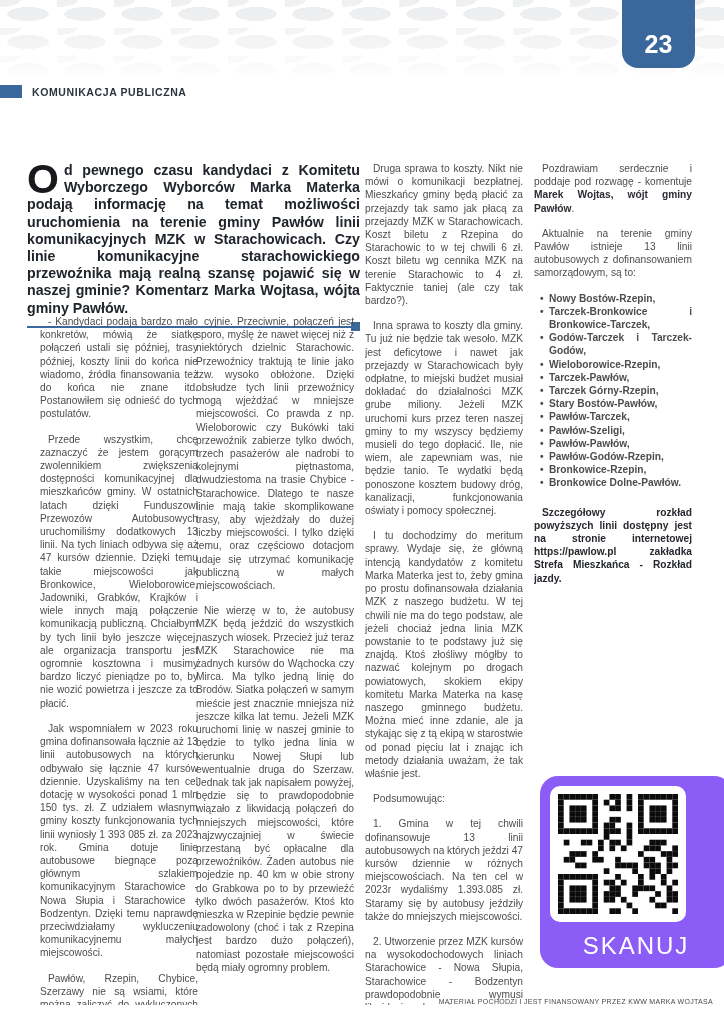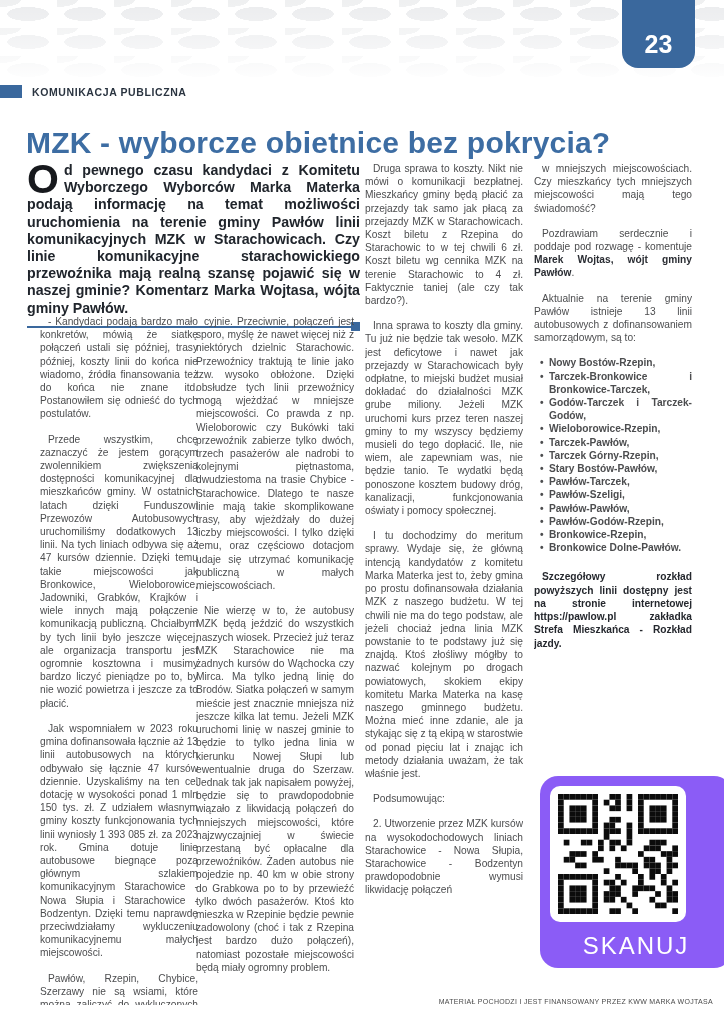--- a/index.html
+++ b/index.html
@@ -94,21 +94,20 @@
 
   <div class="page-badge">
     <span>23</span>
   </div>
 
   <div class="kicker">
     <div class="kicker-bar"></div>
     <div class="kicker-label">KOMUNIKACJA PUBLICZNA</div>
   </div>
 
-  <h1 class="title">MZK - wyborcze obietnice bez pokrycia?</h1>
 
   <div class="lead">
     <span class="dropcap">O</span><span>d pewnego czasu kandydaci z Komitetu Wyborczego Wyborców Marka Materka podają informację na temat możliwości uruchomienia na terenie gminy Pawłów linii komunikacyjnych MZK w Starachowicach. Czy linie komunikacyjne starachowickiego przewoźnika mają realną szansę pojawić się w naszej gminie? Komentarz Marka Wojtasa, wójta gminy Pawłów.</span>
     <div class="lead-rule">
         <i></i>
       </div>
   </div>
 
   <div class="col" id="col1">
     <p>- Kandydaci podają bardzo mało konkretów, mówią że siatkę połączeń ustali się później, trasy później, koszty linii do końca nie wiadomo, źródła finansowania też do końca nie znane itd. Postanowiłem się odnieść do tych postulatów.</p>
@@ -120,25 +119,25 @@
   <div class="col" id="col2">
     <p>cyjnie. Przeciwnie, połączeń jest sporo, myślę że nawet więcej niż z niektórych dzielnic Starachowic. Przewoźnicy traktują te linie jako tzw. wysoko obłożone. Dzięki obsłudze tych linii przewoźnicy mogą wjeżdżać w mniejsze miejscowości. Co prawda z np. Wieloborowic czy Bukówki taki przewoźnik zabierze tylko dwóch, trzech pasażerów ale nadrobi to kolejnymi piętnastoma, dwudziestoma na trasie Chybice - Starachowice. Dlatego te nasze linie mają takie skomplikowane trasy, aby wjeżdżały do dużej liczby miejscowości. I tylko dzięki temu, oraz częściowo dotacjom udaje się utrzymać komunikację publiczną w małych miejscowościach.</p>
     <p>Nie wierzę w to, że autobusy MZK będą jeździć do wszystkich naszych wiosek. Przecież już teraz MZK Starachowice nie ma żadnych kursów do Wąchocka czy Mirca. Ma tylko jedną linię do Brodów. Siatka połączeń w samym mieście jest znacznie mniejsza niż jeszcze kilka lat temu. Jeżeli MZK uruchomi linię w naszej gminie to będzie to tylko jedna linia w kierunku Nowej Słupi lub ewentualnie druga do Szerzaw. Jednak tak jak napisałem powyżej, będzie się to prawdopodobnie wiązało z likwidacją połączeń do mniejszych miejscowości, które najzwyczajniej w świecie przestaną być opłacalne dla przewoźników. Żaden autobus nie pojedzie np. 40 km w obie strony do Grabkowa po to by przewieźć tylko dwóch pasażerów. Ktoś kto mieszka w Rzepinie będzie pewnie zadowolony (choć i tak z Rzepina jest bardzo dużo połączeń), natomiast pozostałe miejscowości będą miały ogromny problem.</p>
   </div>
 
   <div class="col" id="col3">
     <p>Druga sprawa to koszty. Nikt nie mówi o komunikacji bezpłatnej. Mieszkańcy gminy będą płacić za przejazdy tak samo jak płacą za przejazdy MZK w Starachowicach. Koszt biletu z Rzepina do Starachowic to w tej chwili 6 zł. Koszt biletu wg cennika MZK na terenie Starachowic to 4 zł. Faktycznie taniej (ale czy tak bardzo?).</p>
     <p>Inna sprawa to koszty dla gminy. Tu już nie będzie tak wesoło. MZK jest deficytowe i nawet jak przejazdy w Starachowicach były odpłatne, to miejski budżet musiał dokładać do działalności MZK grube miliony. Jeżeli MZK uruchomi kurs przez teren naszej gminy to my wszyscy będziemy musieli do tego dopłacić. Ile, nie wiem, ale zapewniam was, nie będzie tanio. Te wydatki będą ponoszone kosztem budowy dróg, kanalizacji, funkcjonowania oświaty i pomocy społecznej.</p>
     <p>I tu dochodzimy do meritum sprawy. Wydaje się, że główną intencją kandydatów z komitetu Marka Materka jest to, żeby gmina po prostu dofinansowała działania MZK z naszego budżetu. W tej chwili nie ma do tego podstaw, ale jeżeli chociaż jedna linia MZK powstanie to te podstawy już się znajdą. Ktoś złośliwy mógłby to nazwać kolejnym po drogach powiatowych, skokiem ekipy komitetu Marka Materka na kasę naszego gminnego budżetu. Można mieć inne zdanie, ale ja stykając się z tą ekipą w starostwie od ponad pięciu lat i znając ich metody działania uważam, że tak właśnie jest.</p>
     <p>Podsumowując:</p>
+    <p>1. Gmina w tej chwili dofinansowuje 13 linii autobusowych na których jeździ 47 kursów dziennie w różnych miejscowościach. Na ten cel w 2023r wydaliśmy 1.393.085 zł. Staramy się by autobusy jeździły także do mniejszych miejscowości.</p>
     <p>2. Utworzenie przez MZK kursów na wysokodochodowych liniach Starachowice - Nowa Słupia, Starachowice - Bodzentyn prawdopodobnie wymusi likwidację połączeń</p>
   </div>
 
   <div class="col" id="col4">
-    <p>w mniejszych miejscowościach. Czy mieszkańcy tych mniejszych miejscowości mają tego świadomość?</p>
     <p><span>Pozdrawiam serdecznie i poddaje pod rozwagę - komentuje </span><span class="bold-inline">Marek Wojtas, wójt gminy Pawłów</span><span>.</span></p>
     <p>Aktualnie na terenie gminy Pawłów istnieje 13 linii autobusowych z dofinansowaniem samorządowym, są to:</p>
     <ul class="routes">
       <li>Nowy Bostów-Rzepin,</li>
       <li>Tarczek-Bronkowice i Bronkowice-Tarczek,</li>
       <li>Godów-Tarczek i Tarczek-Godów,</li>
       <li>Wieloborowice-Rzepin,</li>
       <li>Tarczek-Pawłów,</li>
       <li>Tarczek Górny-Rzepin,</li>
       <li>Stary Bostów-Pawłów,</li>

